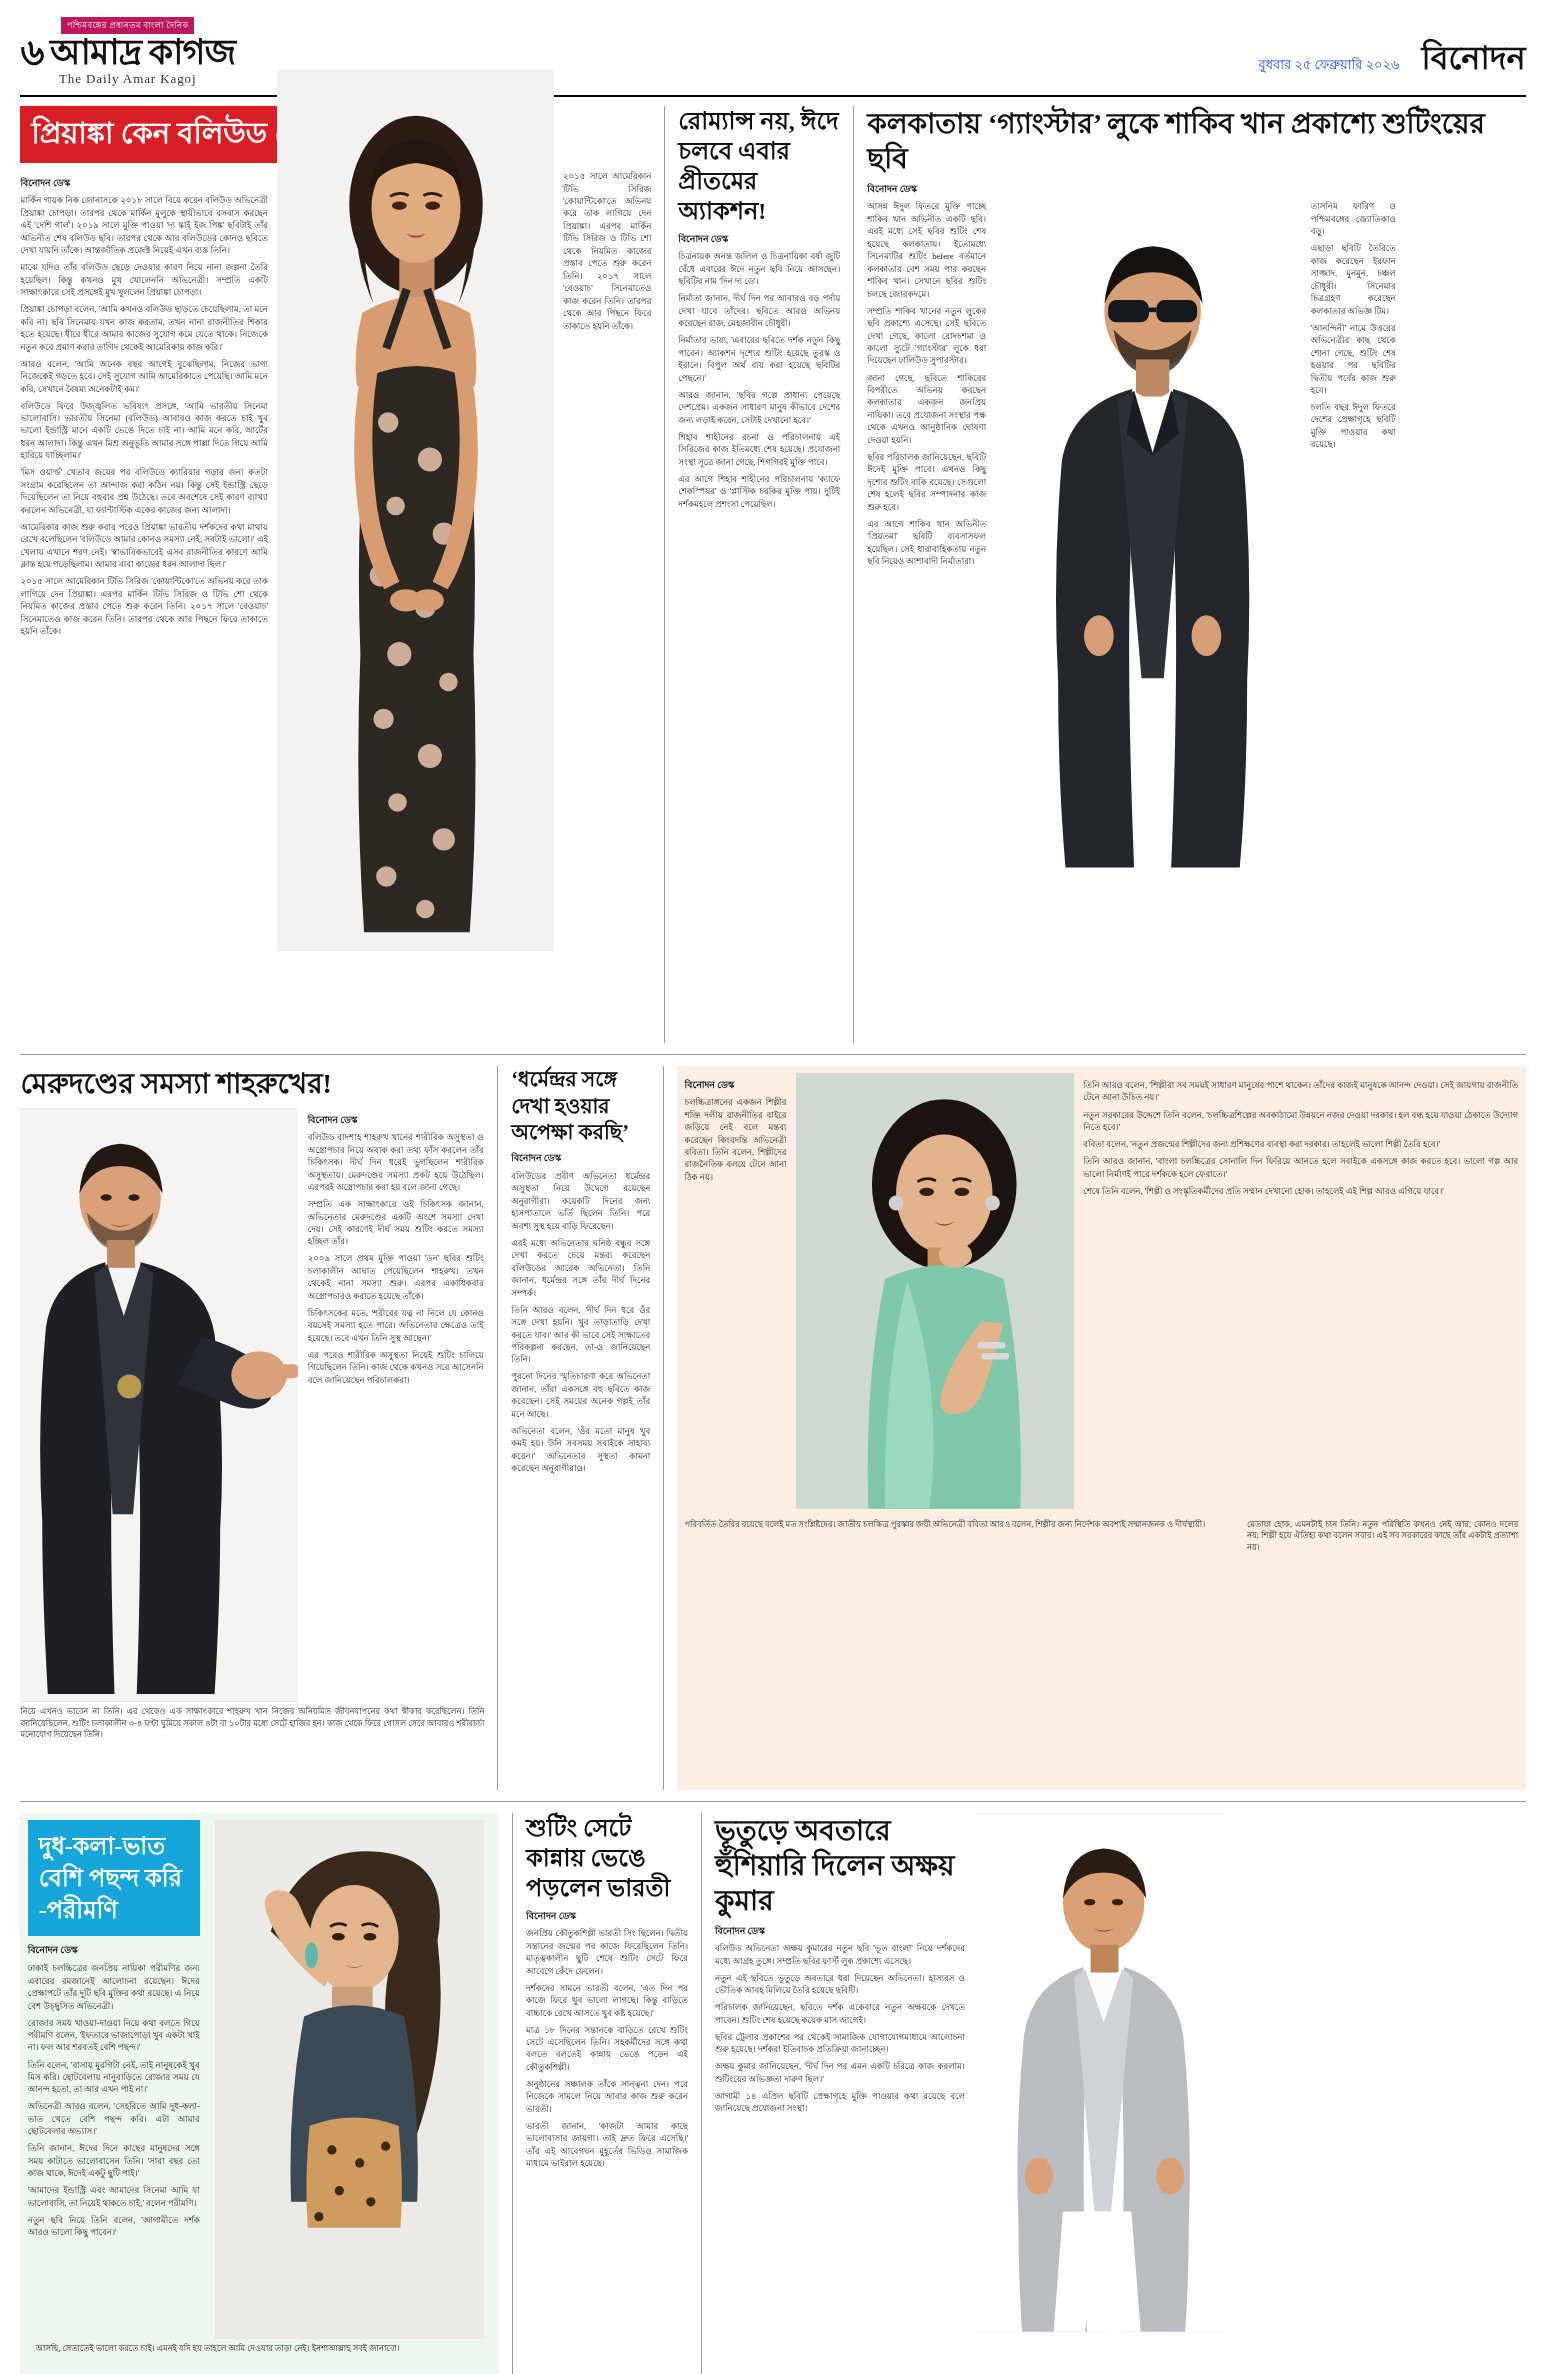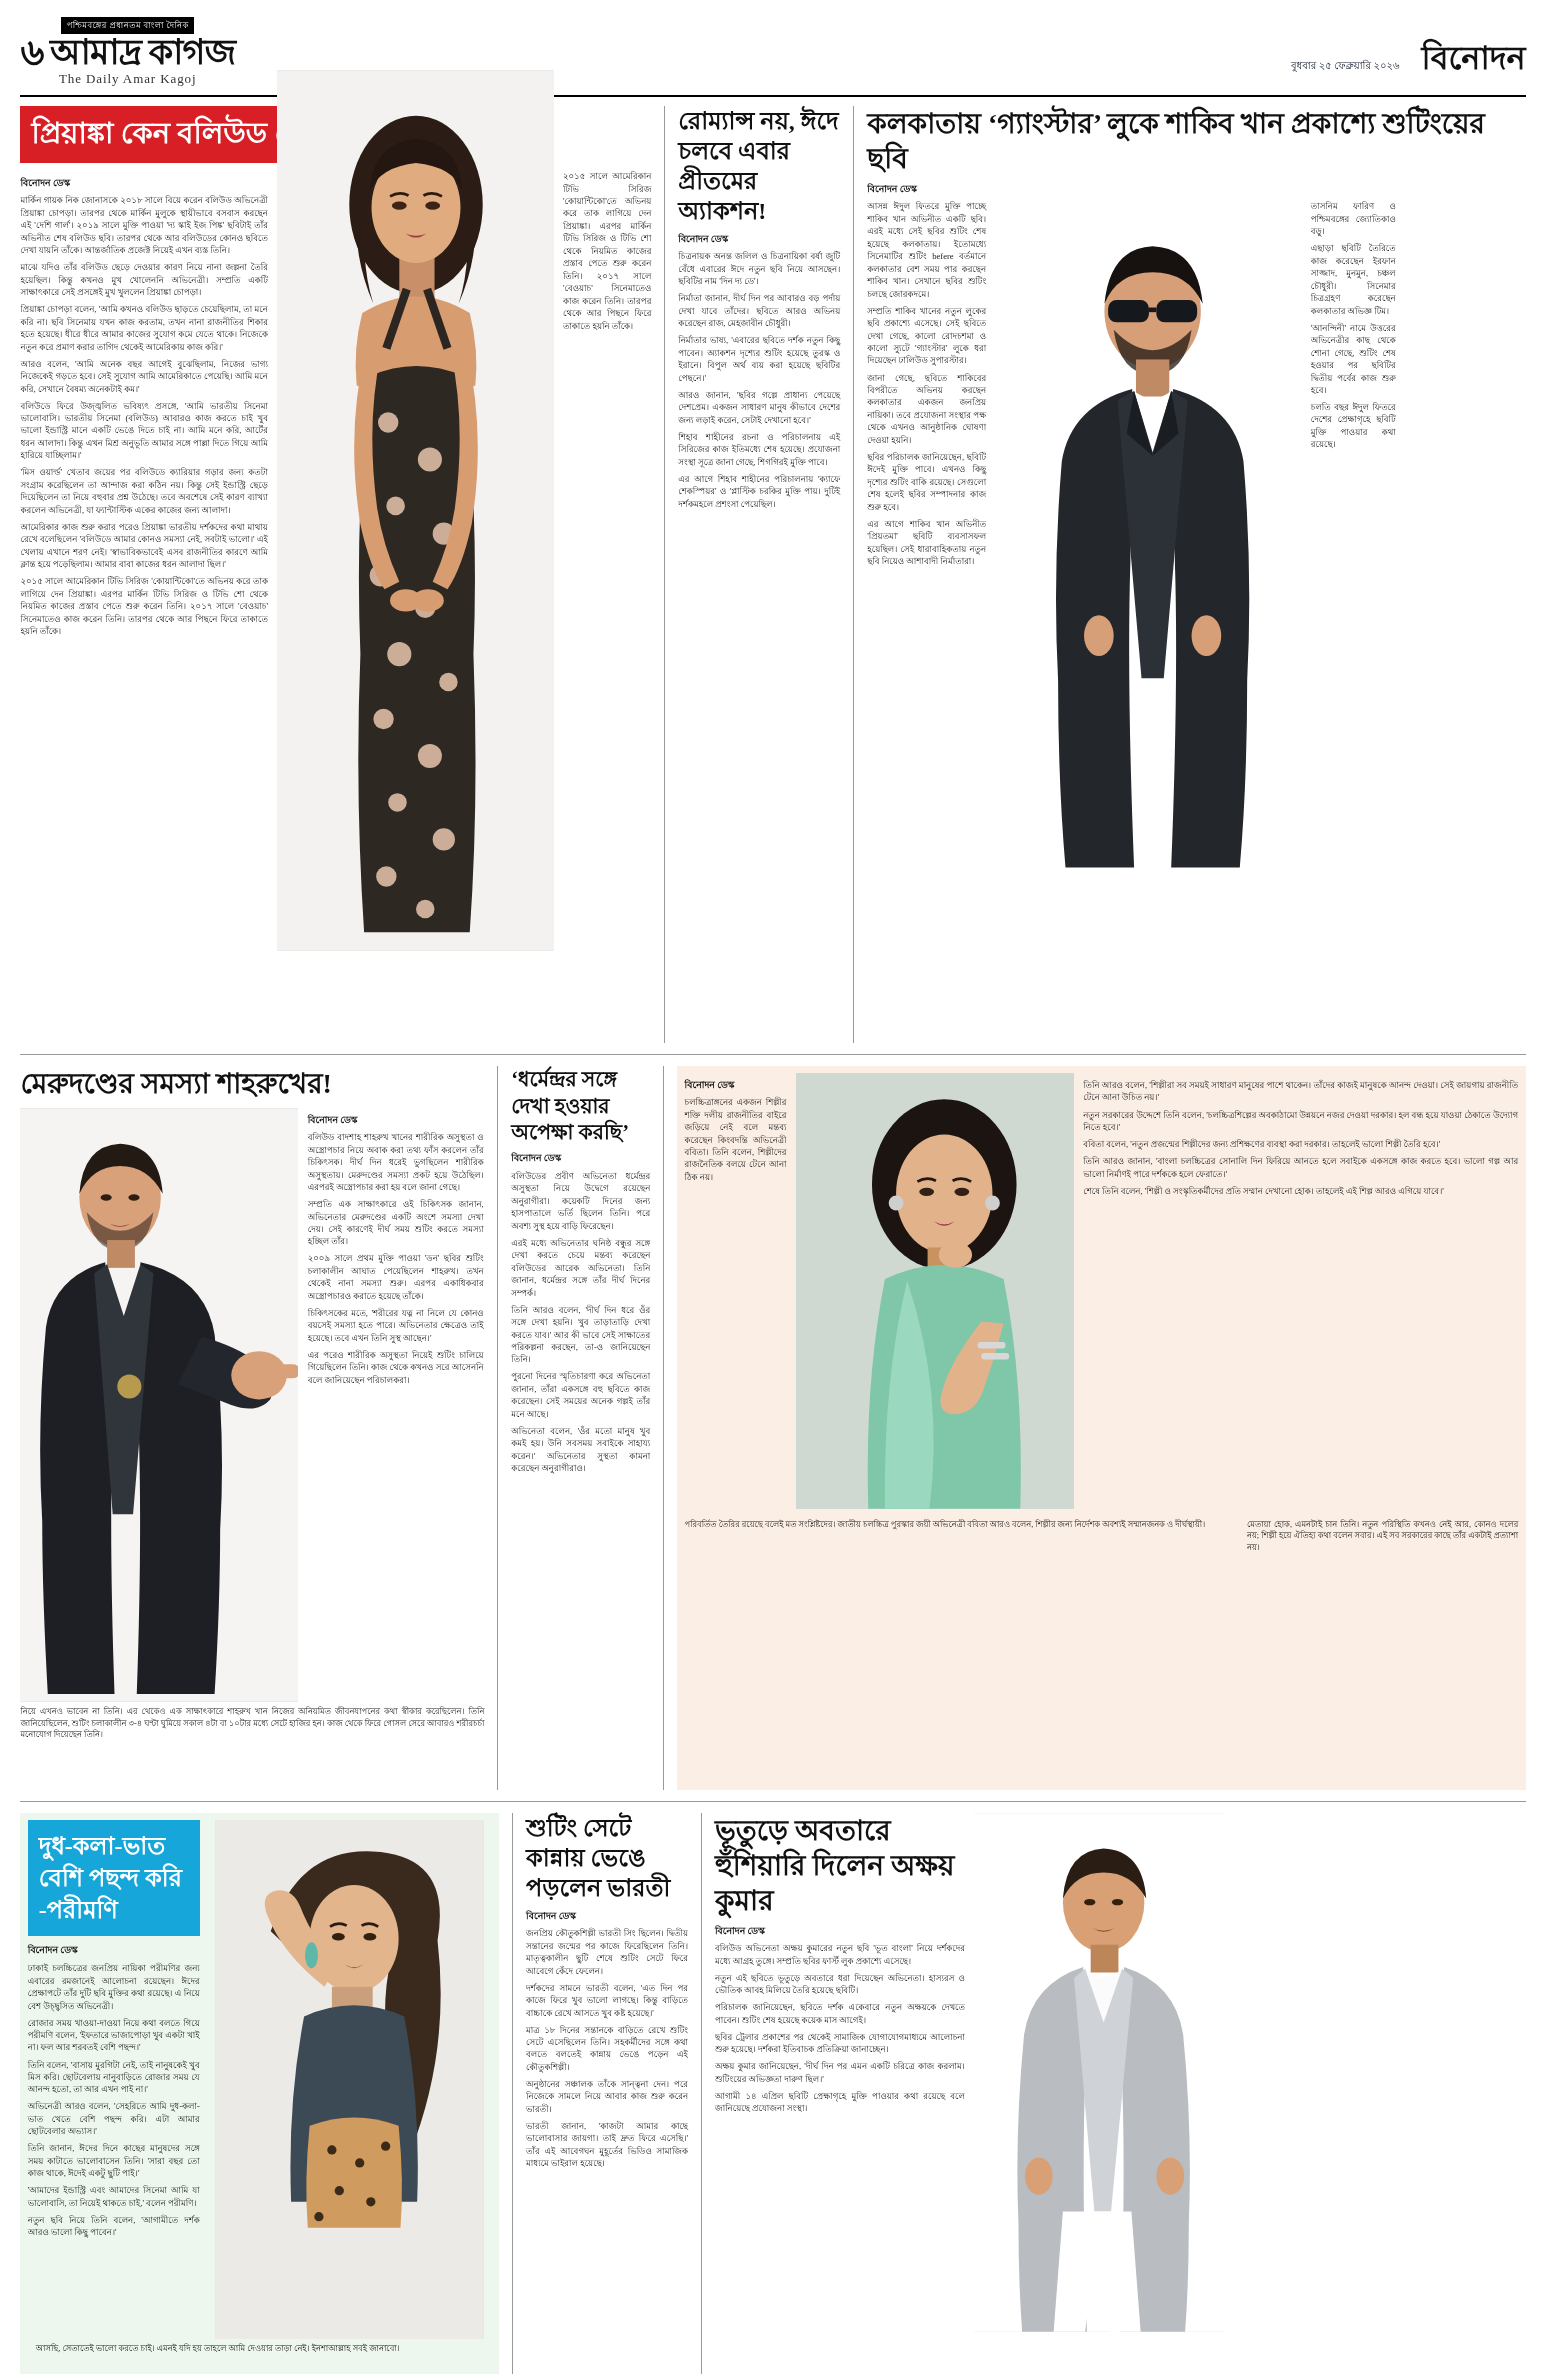--- a/index.html
+++ b/index.html
@@ -5,27 +5,27 @@
   html,body{margin:0;padding:0;background:#b8b8b8;}
   body{font-family:"Liberation Serif", serif;}
   .page{
     width:1546px;height:2375px;background:#fff;margin:0 auto;position:relative;
     box-sizing:border-box;padding:16.7px 20.4px 16.7px 20.4px;
   }
   
   .masthead{display:flex;align-items:flex-end;justify-content:space-between;border-bottom:2.8px solid #000;padding-bottom:7.4px;}
   .mast-left{display:flex;align-items:flex-end;gap:9.3px;}
   .mast-logo{display:flex;flex-direction:column;align-items:center;}
-  .logo-strip{background:#000000;color:#fff;font-size:8.3px;padding:1.9px 5.6px;letter-spacing:0.5px;white-space:nowrap;}
+  .logo-strip{background:#be185d;color:#fff;font-size:8.3px;padding:1.9px 5.6px;letter-spacing:0.5px;white-space:nowrap;}
   .logo-main{display:flex;align-items:center;gap:5.6px;}
   .logo-num{font-size:37px;font-weight:bold;color:#111;line-height:1;}
   .logo-word{font-size:35px;font-weight:bold;color:#111;line-height:1;letter-spacing:-0.9px;}
   .logo-sub{font-size:13px;color:#333;letter-spacing:0.9px;}
   .mast-right{display:flex;align-items:baseline;gap:22px;}
-  .mast-date{font-size:10px;color:#0f172a;text-align:center;}
+  .mast-date{font-size:13px;color:#1d4ed8;text-align:center;}
   .mast-section{font-size:32px;font-weight:bold;color:#111;}
   
   .content{margin-top:9.3px;}
   .row{display:flex;gap:13px;align-items:stretch;}
   .vrule{width:0.9px;background:#999;flex:0 0 0.9px;}
   .hrule{height:0.9px;background:#999;margin:11px 0;}
   .art{position:relative;}
   .headline-red{
     background:#d81f26;color:#fff;font-size:29px;font-weight:bold;line-height:1.25;
     padding:9.3px 11px 11px 11px;

